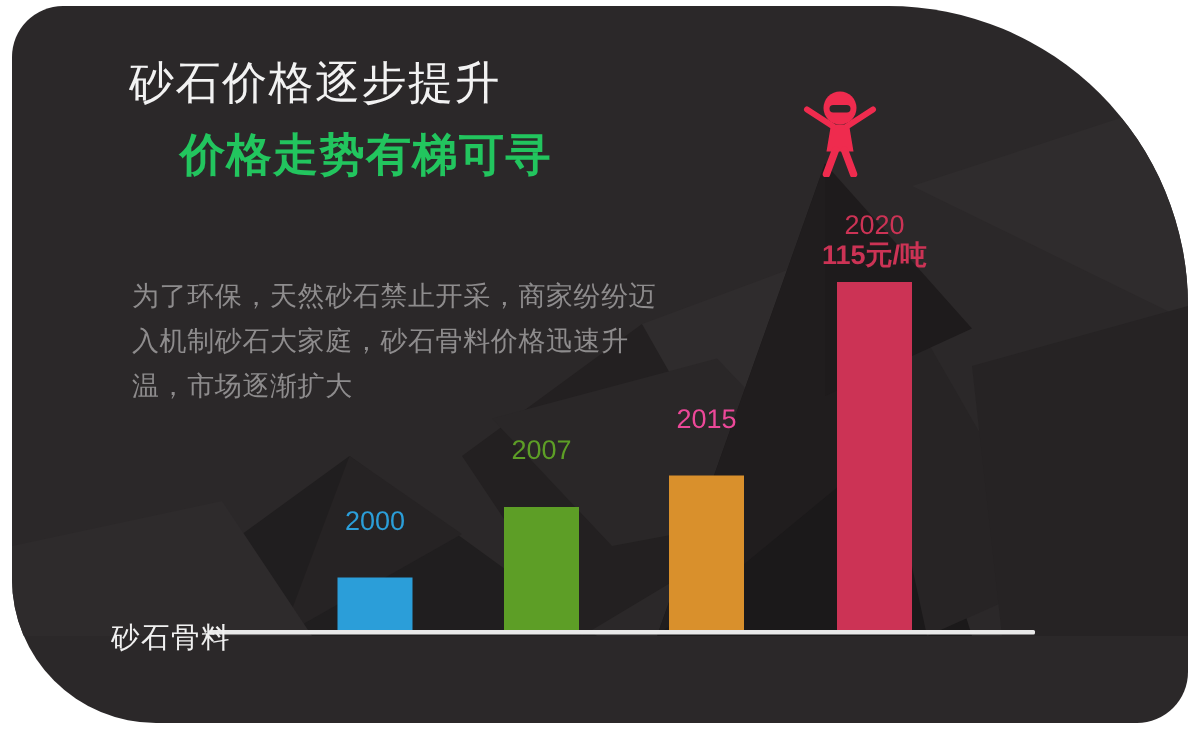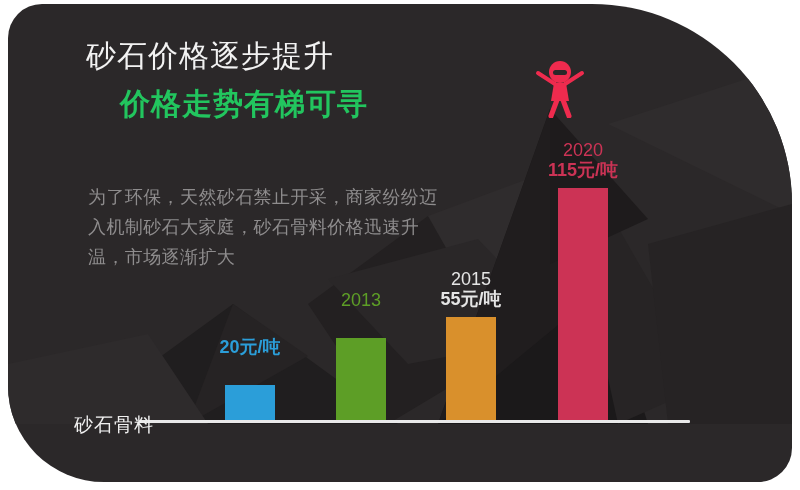--- a/index.html
+++ b/index.html
@@ -138,30 +138,29 @@
         <path d="M22 27 h12 l3 18 h-18 z" fill="#ef2b4e"></path>
         <path d="M23 28 L6 17" stroke="#ef2b4e" stroke-width="4" stroke-linecap="round" fill="none"></path>
         <path d="M33 28 L50 17" stroke="#ef2b4e" stroke-width="4" stroke-linecap="round" fill="none"></path>
         <path d="M25 44 L19 60" stroke="#ef2b4e" stroke-width="5" stroke-linecap="round" fill="none"></path>
         <path d="M31 44 L37 60" stroke="#ef2b4e" stroke-width="5" stroke-linecap="round" fill="none"></path>
       </svg>
 
       <div id="bars-host">
           <div class="bar" style="left: 217px; width: 50px; height: 35px; bottom: 62px; background: rgb(43, 158, 217);"></div>
           <div class="bar-label" style="left: 182px; width: 120px; top: 333px; color: rgb(43, 158, 217);">
-            <span class="val">20元/吨</span>
+            <span class="yr">2000</span>
           </div>
           <div class="bar" style="left: 328px; width: 50px; height: 82px; bottom: 62px; background: rgb(93, 158, 38);"></div>
           <div class="bar-label" style="left: 293px; width: 120px; top: 286px; color: rgb(93, 158, 38);">
-            <span class="yr">2013</span>
+            <span class="yr">2007</span>
           </div>
           <div class="bar" style="left: 438px; width: 50px; height: 103px; bottom: 62px; background: rgb(217, 144, 44);"></div>
-          <div class="bar-label" style="left: 403px; width: 120px; top: 265px; color: #e5e5e5;">
+          <div class="bar-label" style="left: 403px; width: 120px; top: 265px; color: #ec4899;">
             <span class="yr">2015</span>
-            <span class="val">55元/吨</span>
           </div>
           <div class="bar" style="left: 550px; width: 50px; height: 232px; bottom: 62px; background: rgb(204, 51, 85);"></div>
           <div class="bar-label" style="left: 515px; width: 120px; top: 136px; color: rgb(204, 51, 85);">
             <span class="yr">2020</span>
             <span class="val">115元/吨</span>
           </div>
         </div>
 
       <div class="axis-line" style="left: 131px; top: 416px; width: 551px; background: rgb(233, 233, 233);"></div>
       <div class="axis-name" style="left:66px; top:408px;">砂石骨料</div>

